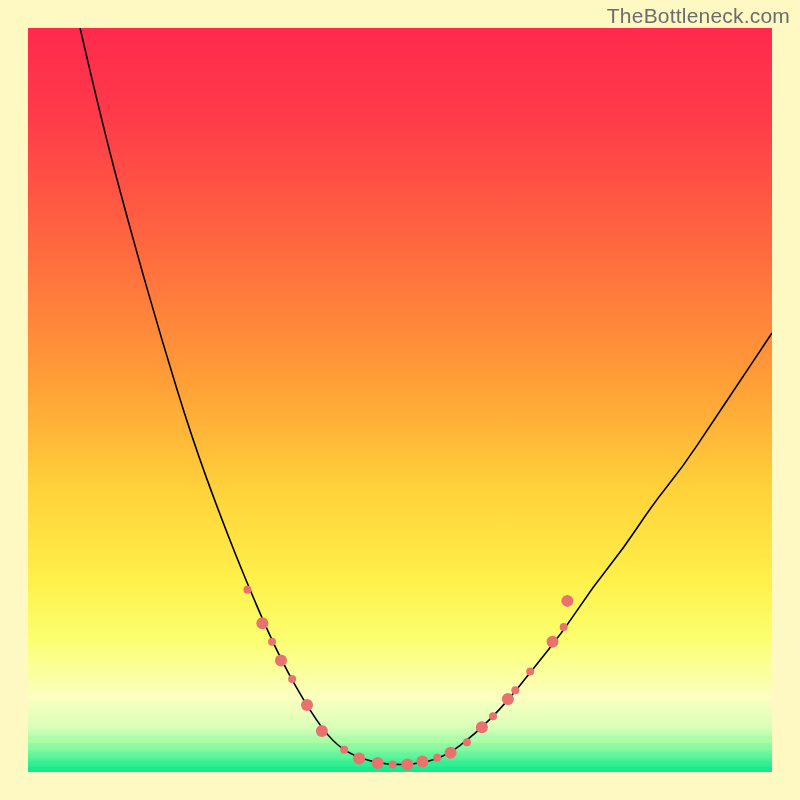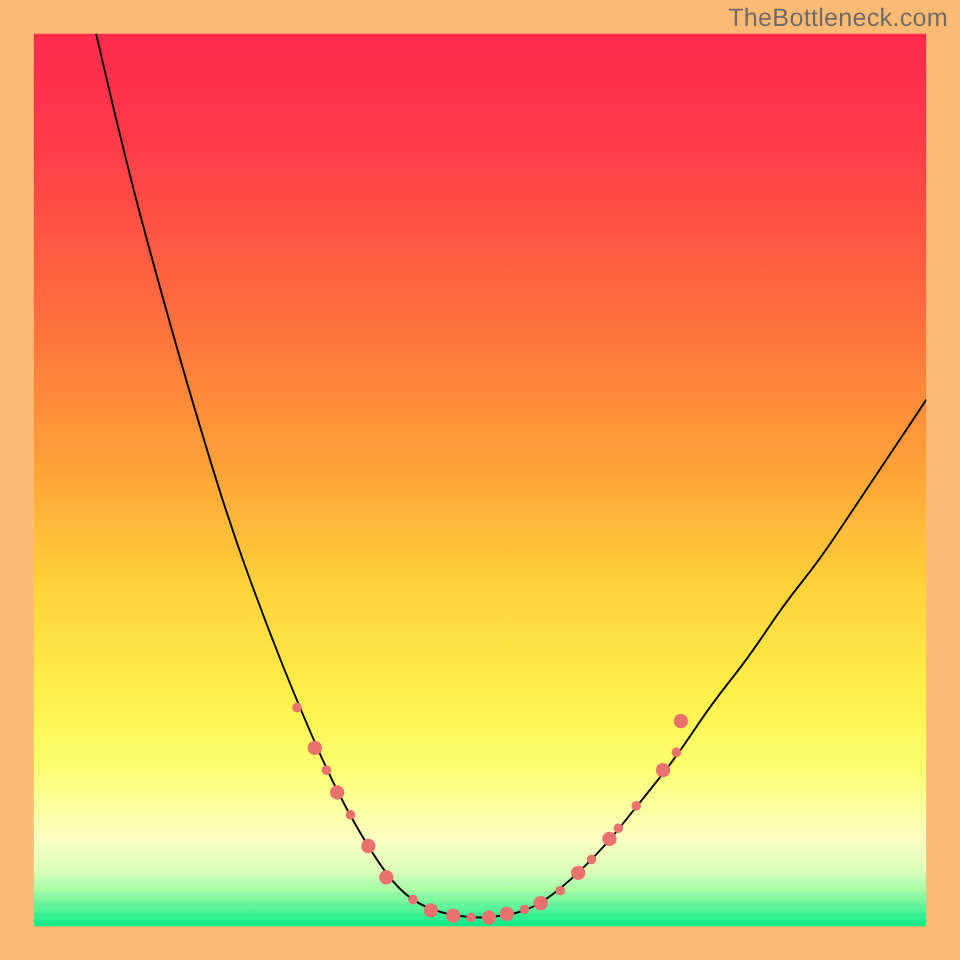--- a/index.html
+++ b/index.html
@@ -10,21 +10,21 @@
     background: #000;
     overflow: hidden;
     font-family: Arial, Helvetica, sans-serif;
   }
   .frame {
     position: absolute;
     left: 0;
     top: 0;
     width: 800px;
     height: 800px;
-    background: #fdba74;
+    background: #fef9c3;
   }
   .watermark {
     position: absolute;
     top: 4px;
     right: 10px;
     color: #6c6c6c;
     font-size: 21px;
     font-weight: 500;
     letter-spacing: 0.2px;
     z-index: 10;

